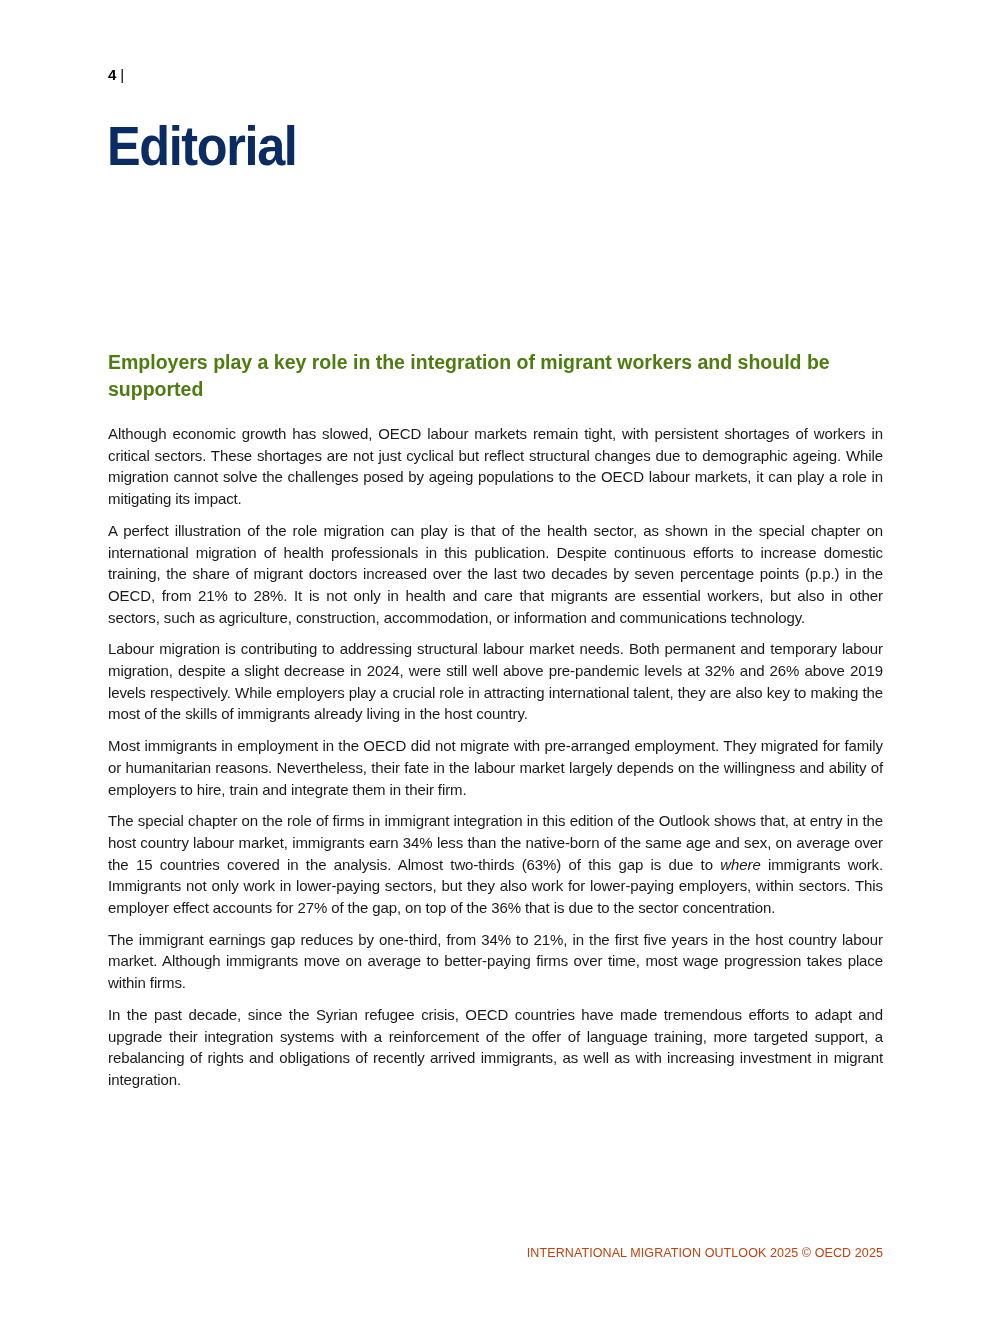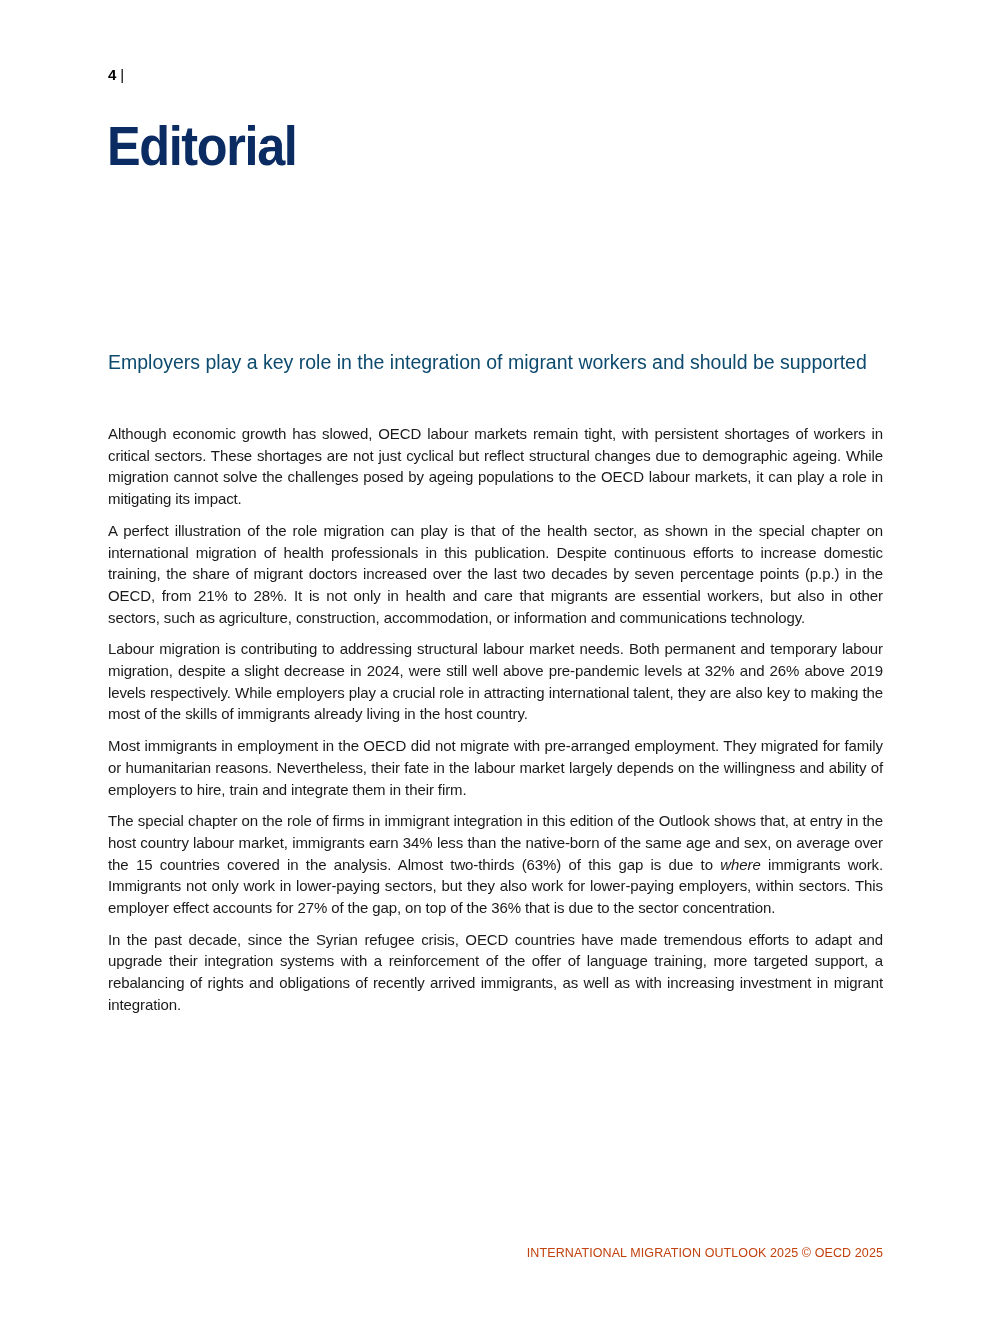--- a/index.html
+++ b/index.html
@@ -37,22 +37,22 @@
       transform-origin: left top;
       line-height: 1.2;
     }
     .section-heading {
       position: absolute;
       left: 108px;
       top: 349px;
       width: 780px;
       margin: 0;
       font-size: 19.5px;
-      font-weight: normal;
-      color: #0c4a6e;
+      font-weight: bold;
+      color: #4d7c0f;
       line-height: 27px;
     }
     .body-text {
       position: absolute;
       left: 108px;
       top: 423px;
       width: 775px;
     }
     .body-text p {
       margin: 0 0 10px 0;
@@ -81,16 +81,17 @@
 <h1 class="title">Editorial</h1>
 
 <h2 class="section-heading">Employers play a key role in the integration of migrant workers and should be supported</h2>
 
 <div class="body-text">
   <p>Although economic growth has slowed, OECD labour markets remain tight, with persistent shortages of workers in critical sectors. These shortages are not just cyclical but reflect structural changes due to demographic ageing. While migration cannot solve the challenges posed by ageing populations to the OECD labour markets, it can play a role in mitigating its impact.</p>
   <p>A perfect illustration of the role migration can play is that of the health sector, as shown in the special chapter on international migration of health professionals in this publication. Despite continuous efforts to increase domestic training, the share of migrant doctors increased over the last two decades by seven percentage points (p.p.) in the OECD, from 21% to 28%. It is not only in health and care that migrants are essential workers, but also in other sectors, such as agriculture, construction, accommodation, or information and communications technology.</p>
   <p>Labour migration is contributing to addressing structural labour market needs. Both permanent and temporary labour migration, despite a slight decrease in 2024, were still well above pre-pandemic levels at 32% and 26% above 2019 levels respectively. While employers play a crucial role in attracting international talent, they are also key to making the most of the skills of immigrants already living in the host country.</p>
   <p>Most immigrants in employment in the OECD did not migrate with pre-arranged employment. They migrated for family or humanitarian reasons. Nevertheless, their fate in the labour market largely depends on the willingness and ability of employers to hire, train and integrate them in their firm.</p>
   <p><span>The special chapter on the role of firms in immigrant integration in this edition of the Outlook shows that, at entry in the host country labour market, immigrants earn 34% less than the native-born of the same age and sex, on average over the 15 countries covered in the analysis. Almost two-thirds (63%) of this gap is due to </span><em>where</em><span> immigrants work. Immigrants not only work in lower-paying sectors, but they also work for lower-paying employers, within sectors. This employer effect accounts for 27% of the gap, on top of the 36% that is due to the sector concentration.</span></p>
+  <p>The immigrant earnings gap reduces by one-third, from 34% to 21%, in the first five years in the host country labour market. Although immigrants move on average to better-paying firms over time, most wage progression takes place within firms.</p>
   <p>In the past decade, since the Syrian refugee crisis, OECD countries have made tremendous efforts to adapt and upgrade their integration systems with a reinforcement of the offer of language training, more targeted support, a rebalancing of rights and obligations of recently arrived immigrants, as well as with increasing investment in migrant integration.</p>
 </div>
 
 <div class="footer">INTERNATIONAL MIGRATION OUTLOOK 2025 © OECD 2025</div>
 
 </body></html>

